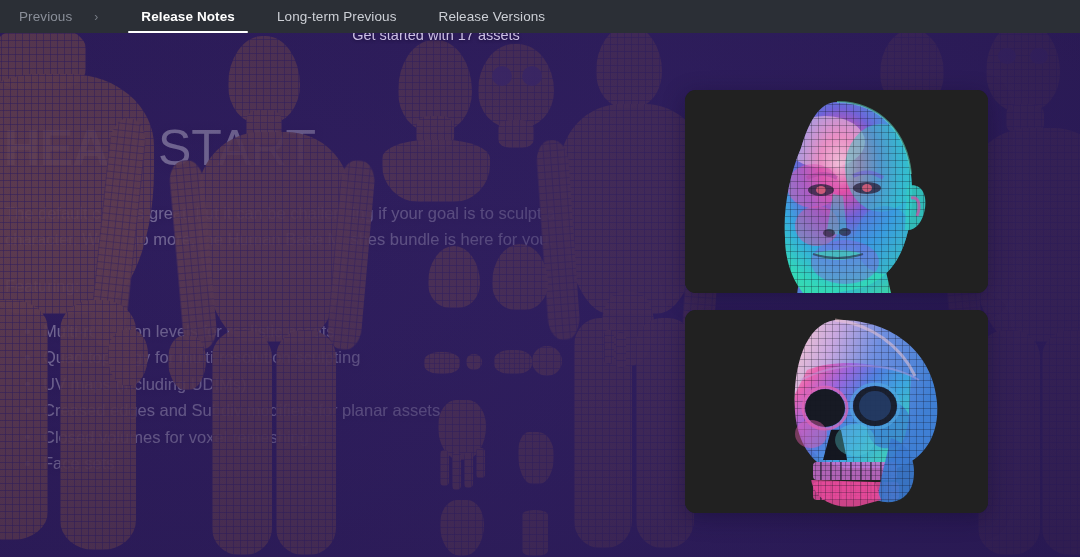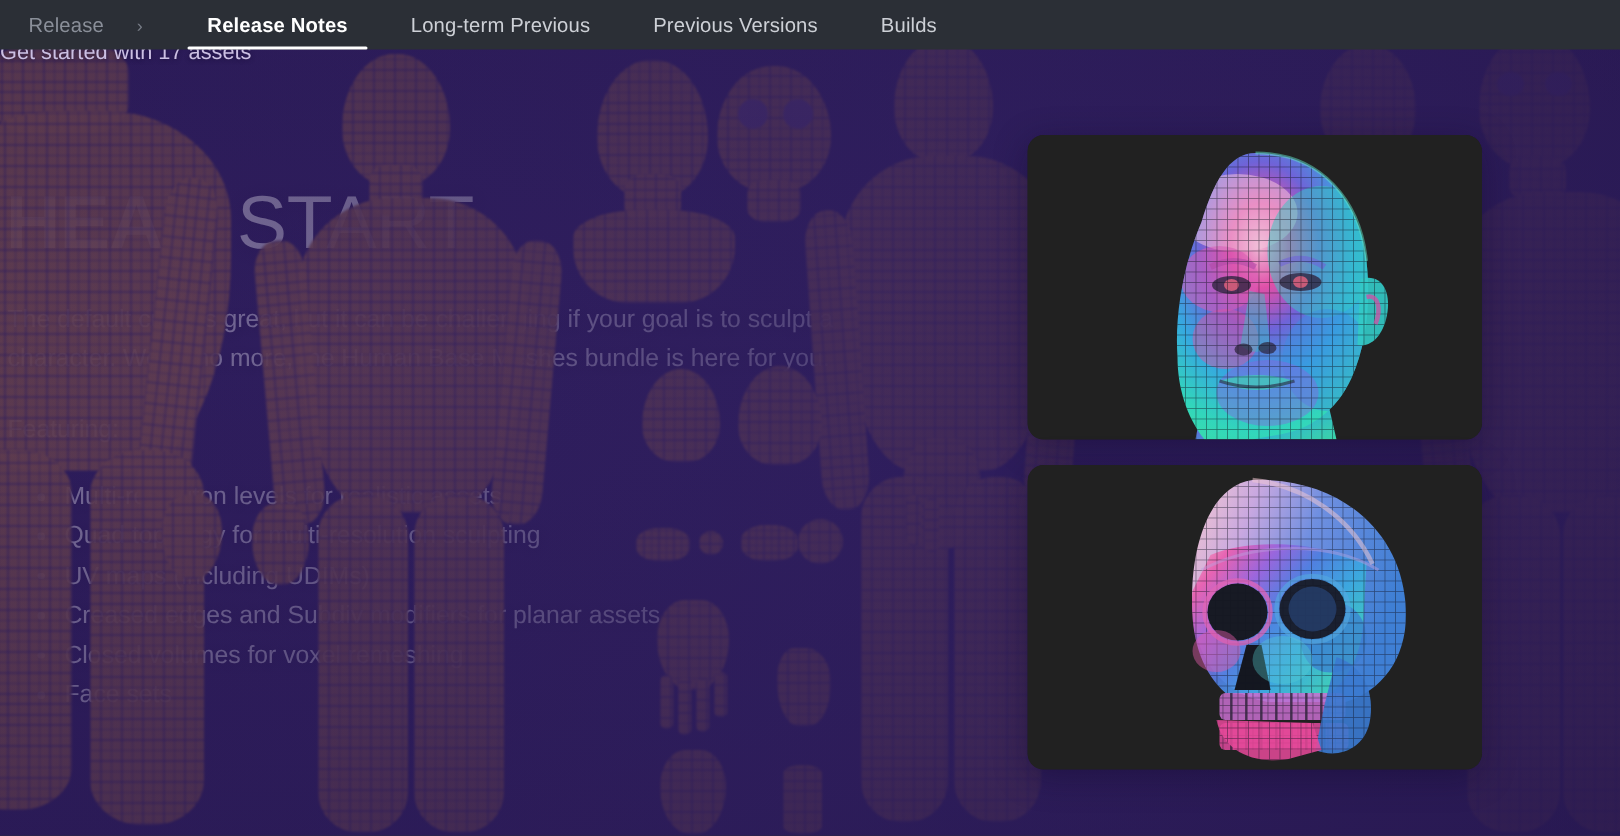--- a/index.html
+++ b/index.html
@@ -105,20 +105,21 @@
   .limb    { border-radius:45%/12%; }
   .neck    { border-radius:34%; }
   .sphere  { border-radius:50%; }
   .skull   { border-radius:50% 50% 42% 42%/60% 60% 40% 40%; }
   .palm    { border-radius:38% 38% 46% 46%/44% 44% 56% 56%; }
   .foot    { border-radius:32% 46% 42% 40%/40% 46% 56% 60%; }
   .blurred { filter:blur(0.6px); }
   .top-tagline {
     position:absolute;
     top:27px; left:0; width:872px;
+    text-align:center;
     color:#cbbfe3;
     font-size:14.5px;
     z-index:18;
     text-shadow:0 1px 3px rgba(20,10,45,.55);
     pointer-events:none;
   }
   .headline {
     position:absolute;
     left:4px; top:122px;
     color:#ffffff;
@@ -436,21 +437,20 @@
       <path d="M126 170 C130 190 150 200 174 196 L196 190 L190 172 Z" fill="url(#wireSkull)"></path>
 
       <path d="M150 10 C186 14 216 36 230 66" stroke="#f3c9d2" stroke-width="3" fill="none" opacity=".5"></path>
       <path d="M116 70 C150 52 200 50 234 70" stroke="#bb9fe0" stroke-width="2" fill="none" opacity=".45"></path>
     </svg>
   </div>
 
 </div>
 
 <nav class="topnav">
-  <a class="nav-crumb">Release</a>
+  <a class="nav-crumb">Previous</a>
   <span class="nav-chevron">›</span>
   <div class="nav-tabs">
     <a class="nav-tab active">Release Notes</a>
     <a class="nav-tab">Long-term Previous</a>
-    <a class="nav-tab">Previous Versions</a>
-    <a class="nav-tab">Builds</a>
+    <a class="nav-tab">Release Versions</a>
   </div>
 </nav>
 
 </body></html>

